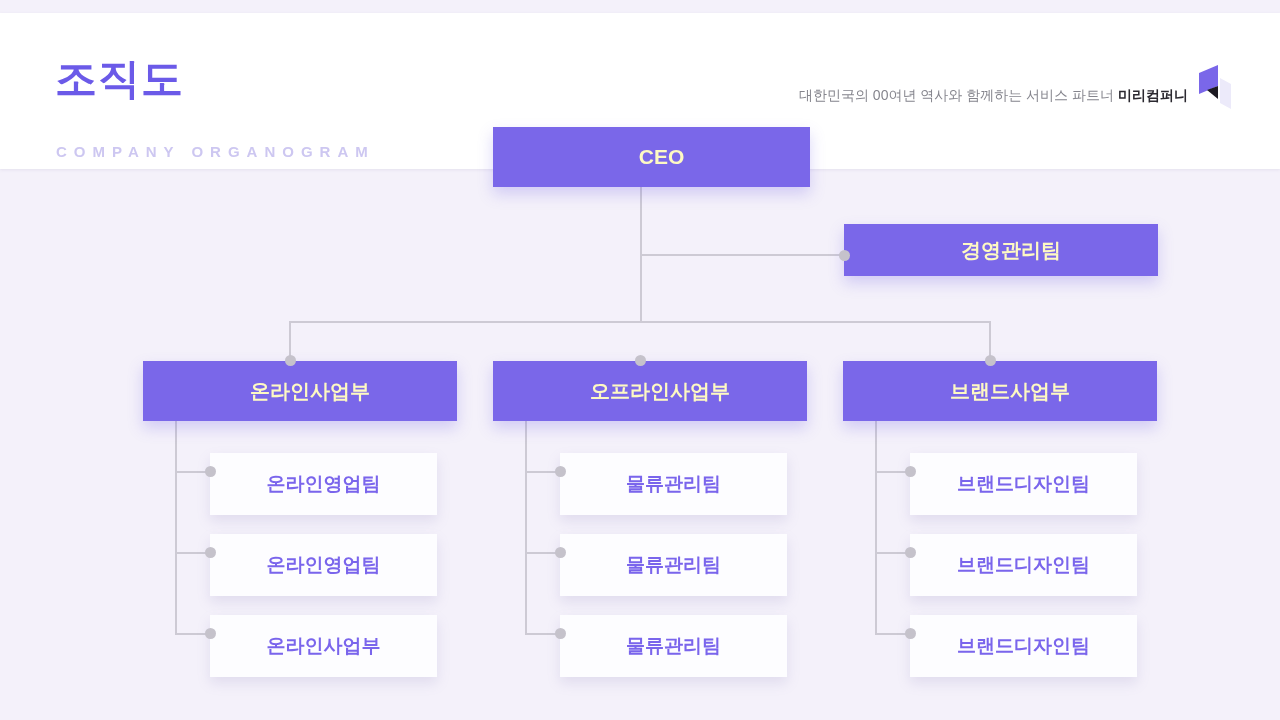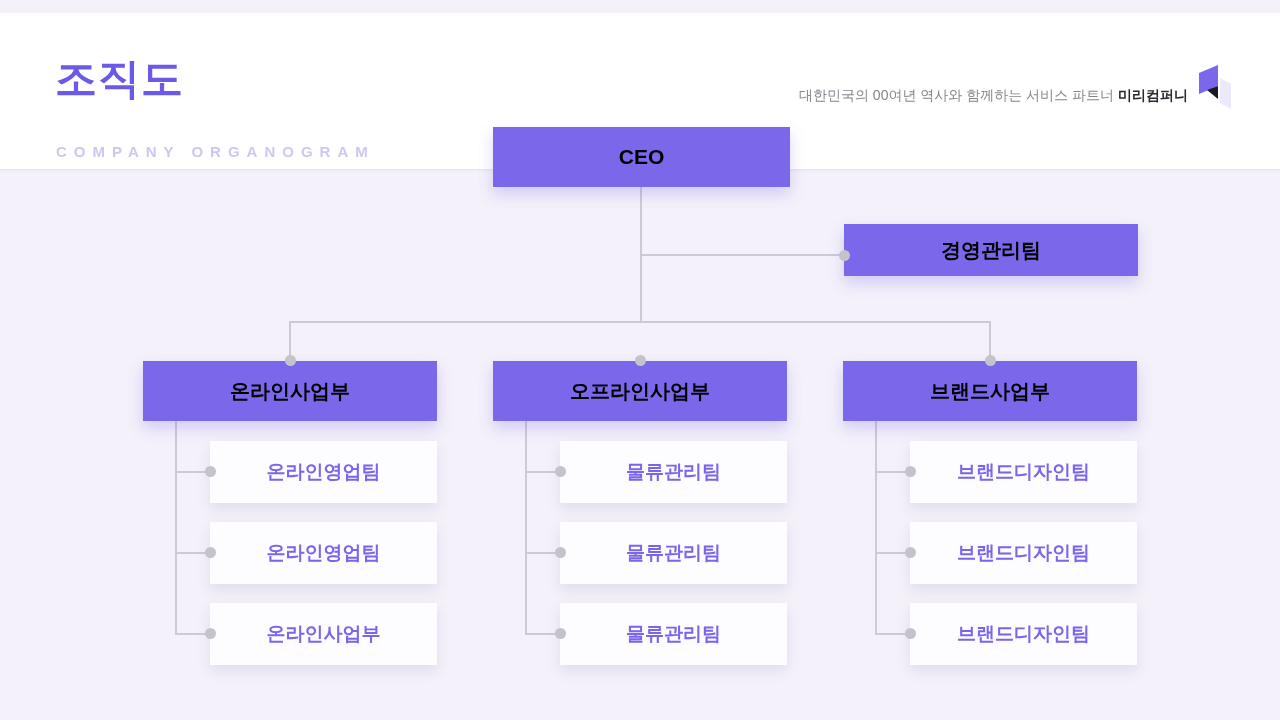--- a/index.html
+++ b/index.html
@@ -35,26 +35,28 @@
   .logo{
     position:absolute;right:48px;top:50px;width:38px;height:50px;
   }
   
   .node{
     position:absolute;
     display:flex;align-items:center;justify-content:center;
     font-weight:700;z-index:3;
   }
   .node.purple{
-    background:#7a67e9;color:#000000;font-size:20px;
+    background:#7a67e9;color:#fef9c3;font-size:20px;
     box-shadow:0 7px 14px rgba(109,92,232,.25);
+    padding-left:20px;
   }
   .node.white{
     background:#fdfdff;color:#7a65ec;font-size:19px;
     box-shadow:0 6px 12px rgba(140,130,190,.18);
+    margin-top:12px;
   }
   
   .line{position:absolute;background:#cdcad4;z-index:1;}
   .dot{
     position:absolute;width:11px;height:11px;border-radius:50%;
     background:#c5c2cb;z-index:4;
   }
 </style>
 </head>
 <body>

